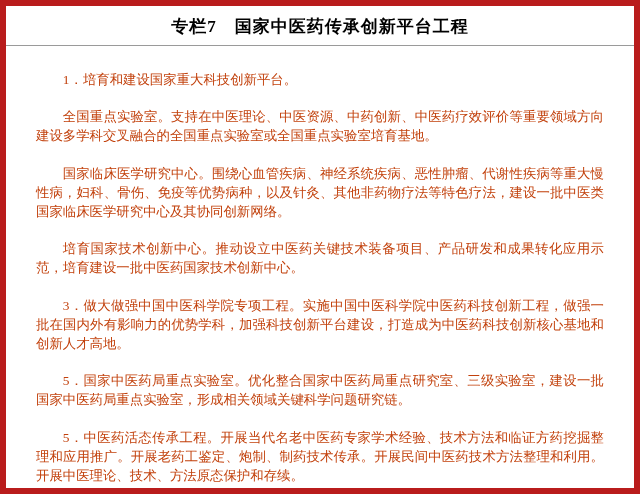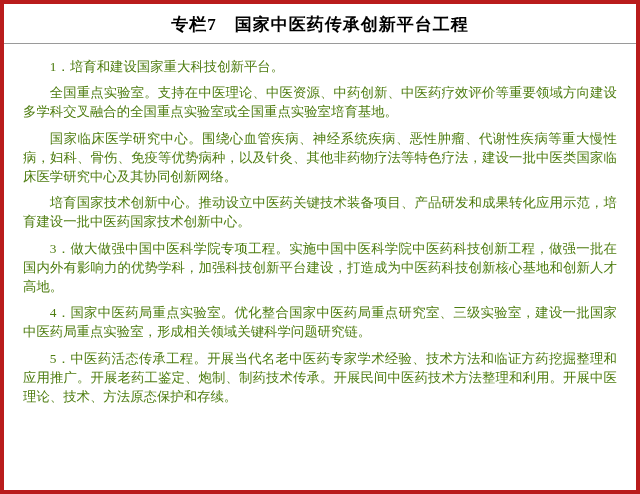--- a/index.html
+++ b/index.html
@@ -10,21 +10,21 @@
     width: 640px;
     height: 494px;
     background: #ffffff;
     font-family: "Liberation Serif", "DejaVu Serif", serif;
     color: #000000;
   }
   .doc-box {
     box-sizing: border-box;
     width: 640px;
     height: 494px;
-    border: 4px solid #b91c1c;
+    border: 6px solid #b91c1c;
     background: #ffffff;
     padding: 0;
     position: relative;
   }
   .title-block {
     box-sizing: border-box;
     width: 100%;
     padding: 9px 0 7px 0;
     text-align: center;
     border-bottom: 1px solid #9a9a9a;
@@ -35,39 +35,39 @@
     font-size: 17px;
     letter-spacing: 1px;
     color: #000000;
     white-space: nowrap;
   }
   .body-block {
     box-sizing: border-box;
     padding: 6px 12px 4px 12px;
   }
   .para {
-    margin: 7px;
+    margin: 18px;
     font-size: 13.4px;
     line-height: 19.2px;
     text-align: justify;
     text-justify: inter-ideograph;
     text-indent: 2em;
-    color: #4d7c0f;
+    color: #c2410c;
     letter-spacing: 0px;
   }
 </style>
 </head>
 <body>
 
 <div class="doc-box">
   <div class="title-block">
     <span class="title-text">专栏7　国家中医药传承创新平台工程</span>
   </div>
   <div class="body-block">
     <p class="para">1．培育和建设国家重大科技创新平台。</p>
     <p class="para">全国重点实验室。支持在中医理论、中医资源、中药创新、中医药疗效评价等重要领域方向建设多学科交叉融合的全国重点实验室或全国重点实验室培育基地。</p>
     <p class="para">国家临床医学研究中心。围绕心血管疾病、神经系统疾病、恶性肿瘤、代谢性疾病等重大慢性病，妇科、骨伤、免疫等优势病种，以及针灸、其他非药物疗法等特色疗法，建设一批中医类国家临床医学研究中心及其协同创新网络。</p>
     <p class="para">培育国家技术创新中心。推动设立中医药关键技术装备项目、产品研发和成果转化应用示范，培育建设一批中医药国家技术创新中心。</p>
     <p class="para">3．做大做强中国中医科学院专项工程。实施中国中医科学院中医药科技创新工程，做强一批在国内外有影响力的优势学科，加强科技创新平台建设，打造成为中医药科技创新核心基地和创新人才高地。</p>
-    <p class="para">4．国家中医药局重点实验室。优化整合国家中医药局重点研究室、三级实验室，建设一批国家中医药局重点实验室，形成相关领域关键科学问题研究链。</p>
+    <p class="para">5．国家中医药局重点实验室。优化整合国家中医药局重点研究室、三级实验室，建设一批国家中医药局重点实验室，形成相关领域关键科学问题研究链。</p>
     <p class="para">5．中医药活态传承工程。开展当代名老中医药专家学术经验、技术方法和临证方药挖掘整理和应用推广。开展老药工鉴定、炮制、制药技术传承。开展民间中医药技术方法整理和利用。开展中医理论、技术、方法原态保护和存续。</p>
   </div>
 </div>
 
 </body></html>

